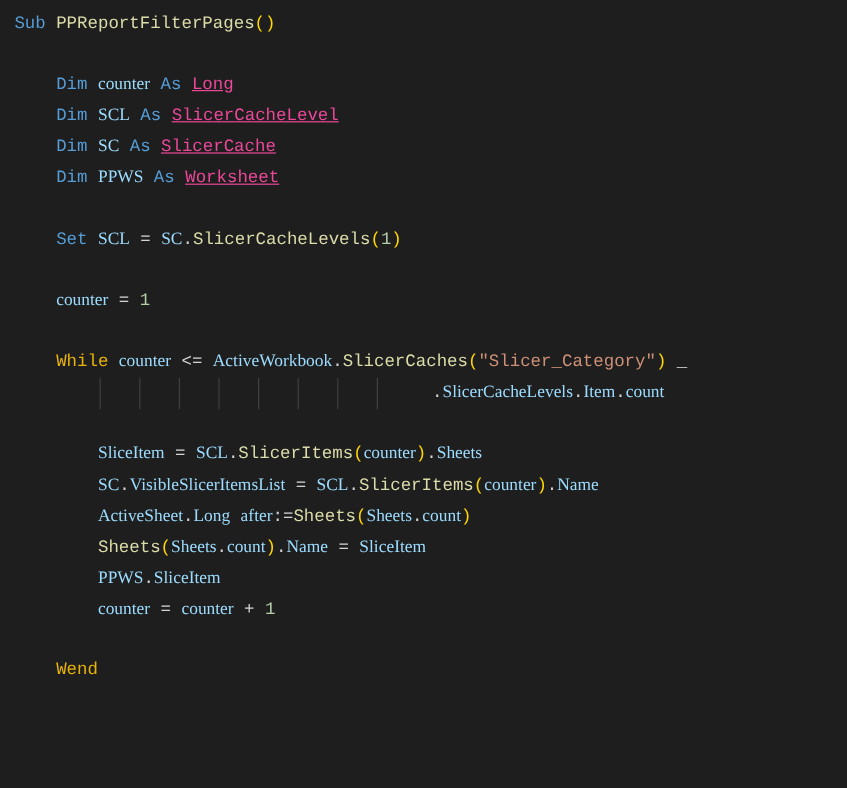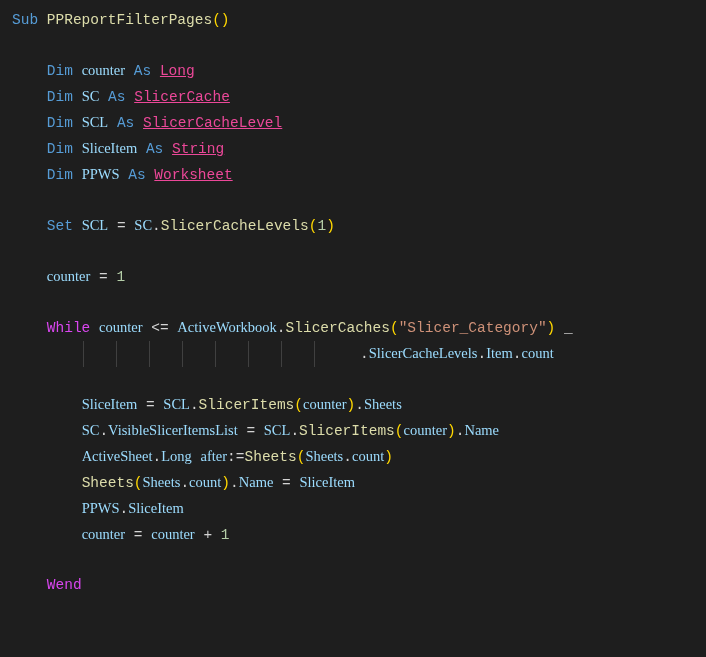--- a/index.html
+++ b/index.html
@@ -20,45 +20,44 @@
     left: 0; top: 0; bottom: 0;
     pointer-events: none;
   }
   .guide {
     position: absolute;
     top: 0; bottom: 0;
     width: 1px;
     background: #404040;
   }
   .kw-blue { color: #569cd6; }
-  .kw-purple { color: #d946ef; }
+  .kw-purple { color: #eab308; }
   .var { color: #9cdcfe; font-family: Liberation Serif, serif; }
   .type { color: #ec4899; text-decoration: underline; }
   .func { color: #dcdcaa; }
   .str { color: #ce9178; }
   .num { color: #b5cea8; }
   .op { color: #d4d4d4; }
   .brace1 { color: #ffd700; }
 </style>
 </head>
 <body>
 
 <div>
 
 <div class="line"><span class="kw-blue">Sub</span> <span class="func">PPReportFilterPages</span><span class="brace1">()</span></div>
 
 <div class="line"> </div>
 
 <div class="line">    <span class="kw-blue">Dim</span> <span class="var">counter</span> <span class="kw-blue">As</span> <span class="type">Long</span></div>
 
+<div class="line">    <span class="kw-blue">Dim</span> <span class="var">SCL</span> <span class="kw-blue">As</span> <span class="type">SlicerCacheLevel</span></div>
+
 <div class="line">    <span class="kw-blue">Dim</span> <span class="var">SC</span> <span class="kw-blue">As</span> <span class="type">SlicerCache</span></div>
 
-<div class="line">    <span class="kw-blue">Dim</span> <span class="var">SCL</span> <span class="kw-blue">As</span> <span class="type">SlicerCacheLevel</span></div>
-
-<div class="line">    <span class="kw-blue">Dim</span> <span class="var">SliceItem</span> <span class="kw-blue">As</span> <span class="type">String</span></div>
 
 <div class="line">    <span class="kw-blue">Dim</span> <span class="var">PPWS</span> <span class="kw-blue">As</span> <span class="type">Worksheet</span></div>
 
 <div class="line"> </div>
 
 
 <div class="line">    <span class="kw-blue">Set</span> <span class="var">SCL</span> <span class="op">=</span> <span class="var">SC</span><span class="op">.</span><span class="func">SlicerCacheLevels</span><span class="brace1">(</span><span class="num">1</span><span class="brace1">)</span></div>
 
 
 <div class="line"> </div>

